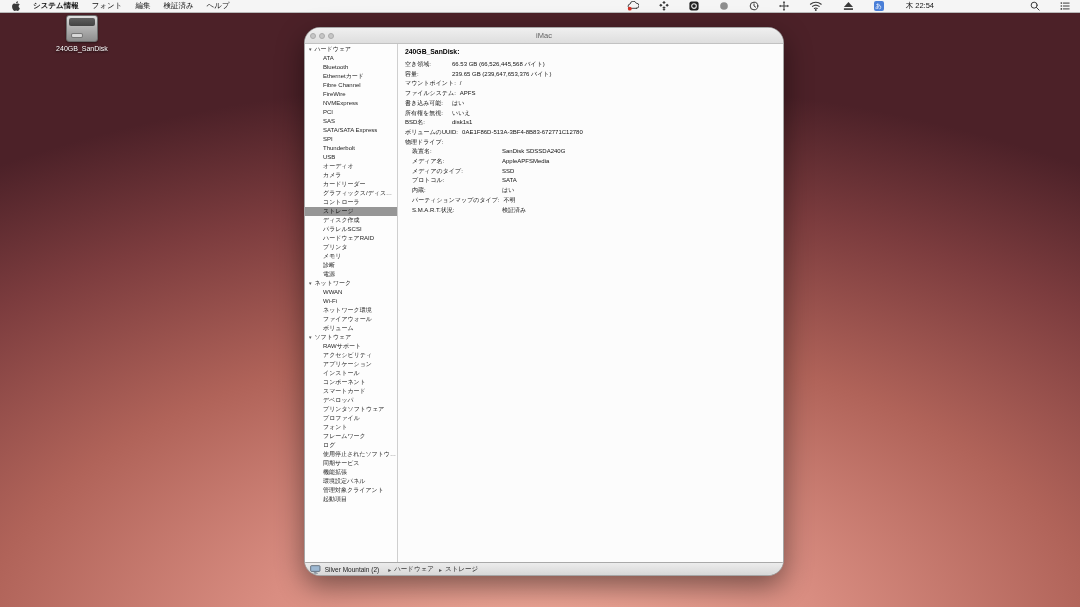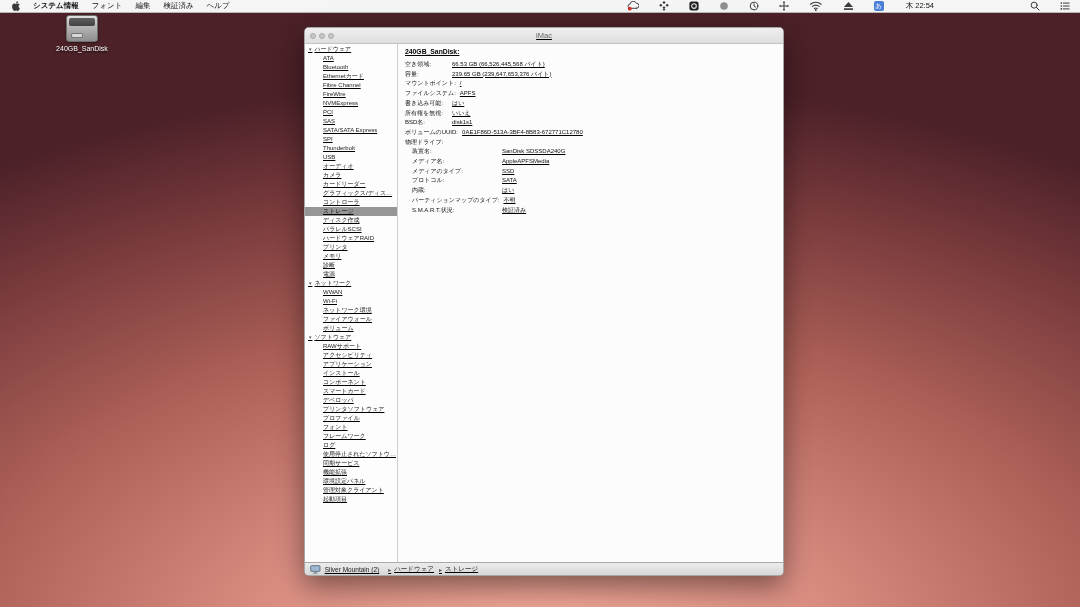--- a/index.html
+++ b/index.html
@@ -32,22 +32,22 @@
     background:linear-gradient(180deg,#e0e0e0 0%, #b4b4b4 45%, #8e8e8e 100%);
     border:1px solid #6d6d6d; position:relative; box-shadow:0 1px 2px rgba(0,0,0,.4); }
   .drive-gfx::before { content:""; position:absolute; left:2px; right:2px; top:2px; height:8px;
     background:linear-gradient(180deg,#5f5f5f,#434343); border-radius:2px; }
   .drive-gfx::after { content:""; position:absolute; left:5px; bottom:4px; width:10px; height:3px;
     background:#d8d8d8; border-radius:1px; box-shadow:0 0 0 1px #777; }
   .desk-label { margin-top:3px; font-size:7px; color:#fff; text-shadow:0 1px 2px rgba(0,0,0,.85); white-space:nowrap; }
 
   
   .window { position:absolute; left:304px; top:27px; width:480px; height:549px;
-    border-radius:5px; overflow:hidden; background:#fff;
-    border:1px solid rgba(0,0,0,.35); box-shadow:0 10px 28px rgba(0,0,0,.45);text-decoration:underline; }
+    border-radius:16px; overflow:hidden; background:#fff;
+    border:1px solid rgba(0,0,0,.35); box-shadow:0 10px 28px rgba(0,0,0,.45); }
   .titlebar { height:16px; background:linear-gradient(180deg,#efefef,#dedede);
     border-bottom:1px solid #c2c2c2; position:relative;
     display:flex; align-items:center; justify-content:center; }
   .lights { position:absolute; left:5px; top:0; height:16px; display:flex; align-items:center; gap:3px; }
   .light { width:6px; height:6px; border-radius:50%; background:#c6c6c6; border:1px solid #aaa; }
   .win-title { font-size:7.5px; color:#616161; }
 
   .wbody { display:flex; height:518px; }
   .sidebar { width:92px; background:#fdfdfd; overflow:hidden; padding-top:1px; font-size:6px; color:#222; }
   .sdivider { width:1px; background:#cfcfcf; }

